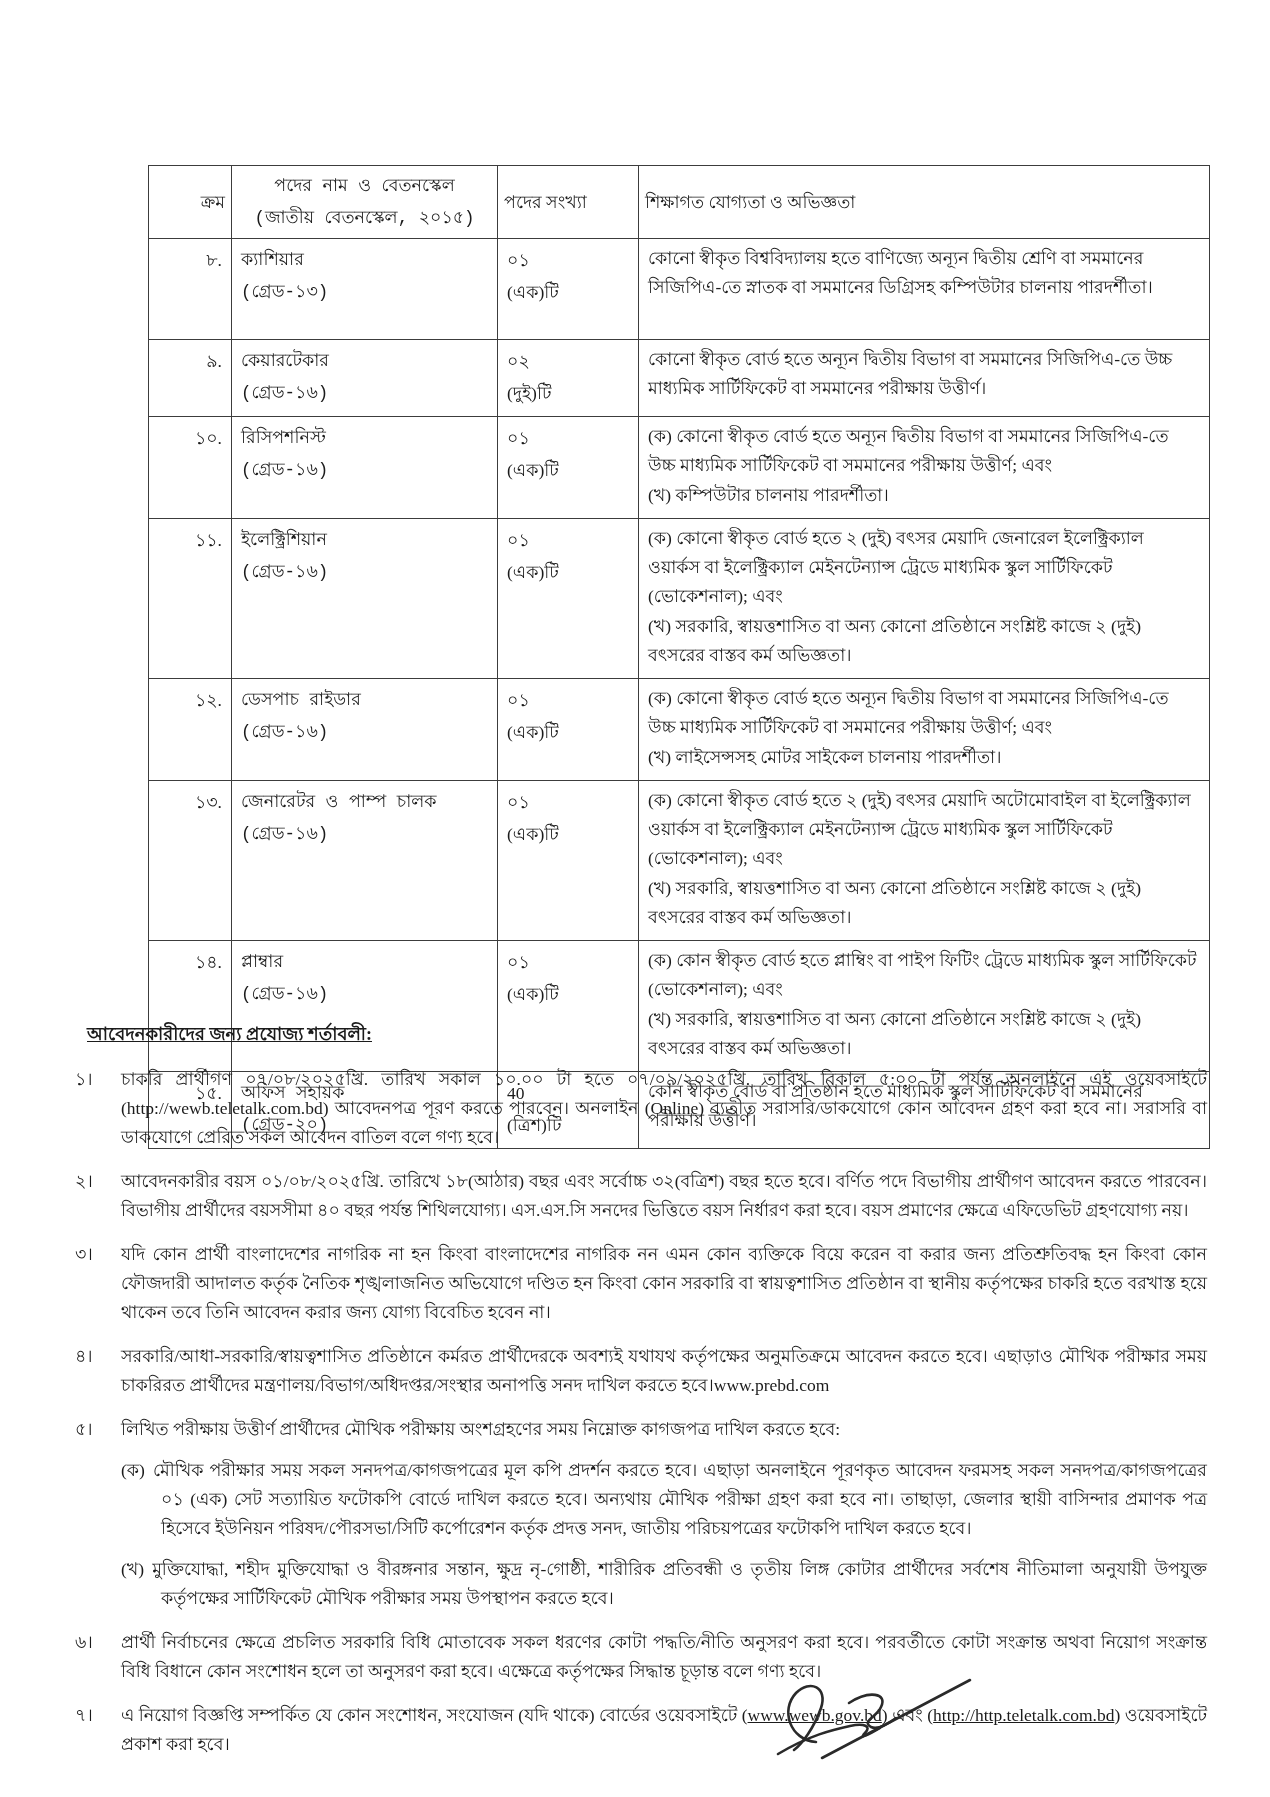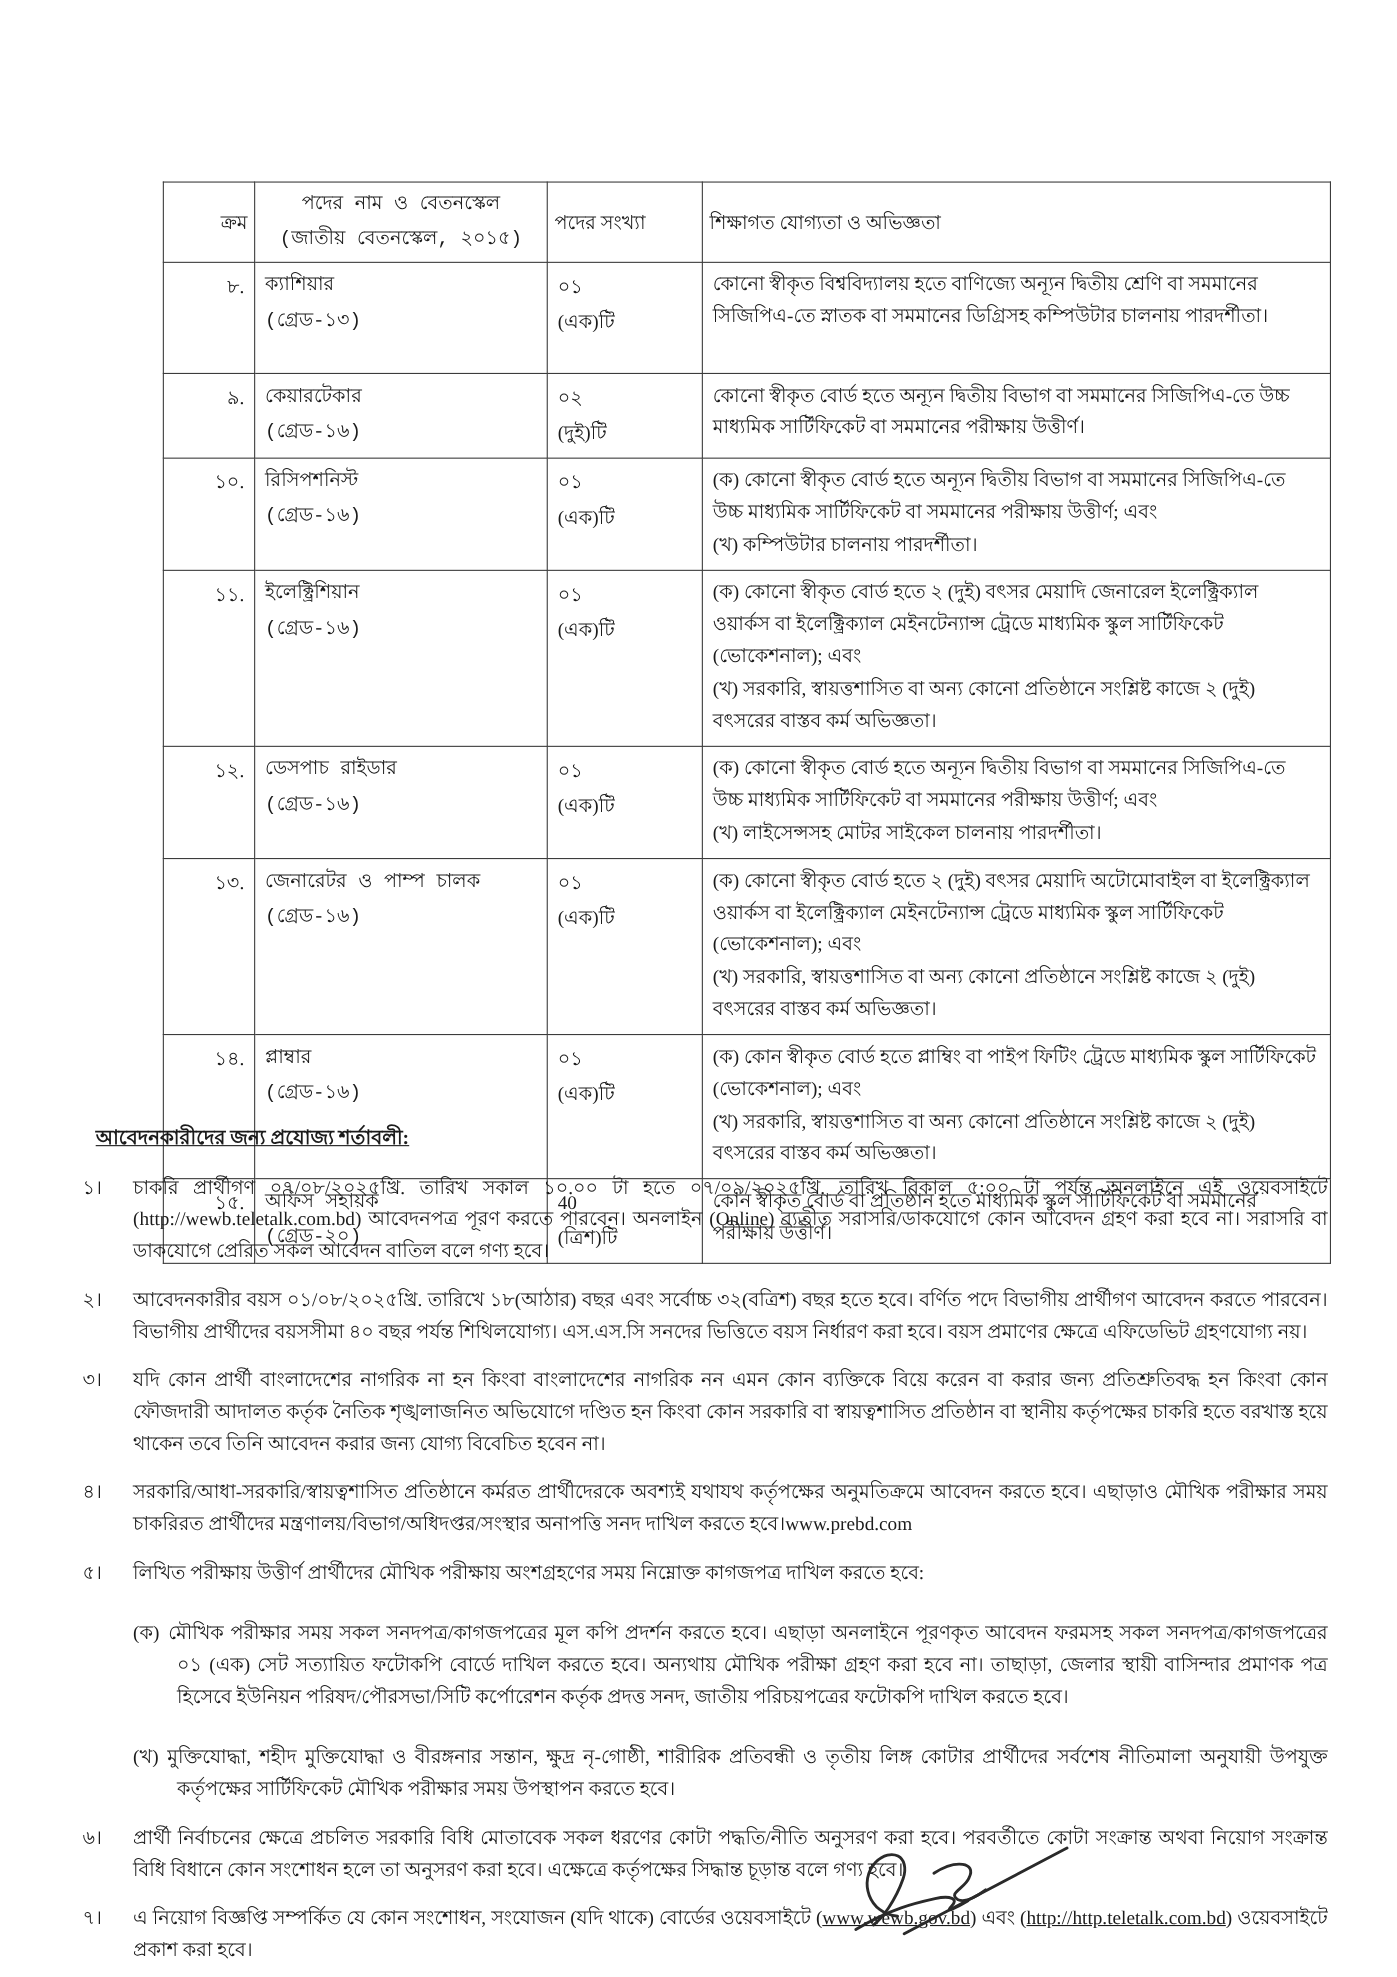--- a/index.html
+++ b/index.html
@@ -33,21 +33,21 @@
     position:absolute;left:75px;top:1020px;width:1132px;
     font-size:17.5px;line-height:29px;
   }
   .cond-heading{
     font-weight:bold;text-decoration:underline;
     margin:0 0 16px 12px;font-size:18px;
   }
   .cond{display:flex;margin:0 0 15px 0;}
   .cond-num{width:46px;flex:none;}
   .cond-body{flex:1;text-align:justify;}
-  .cond-sub{margin-top:26px;padding-left:40px;text-indent:-40px;}
+  .cond-sub{margin-top:12px;padding-left:40px;text-indent:-40px;}
   .sub-label{padding-right:8px;}
   .u{text-decoration:underline;}
   
   .sig{position:absolute;left:752px;top:1668px;width:236px;height:104px;}
 </style>
 </head>
 <body>
 
 <div class="page">
 

